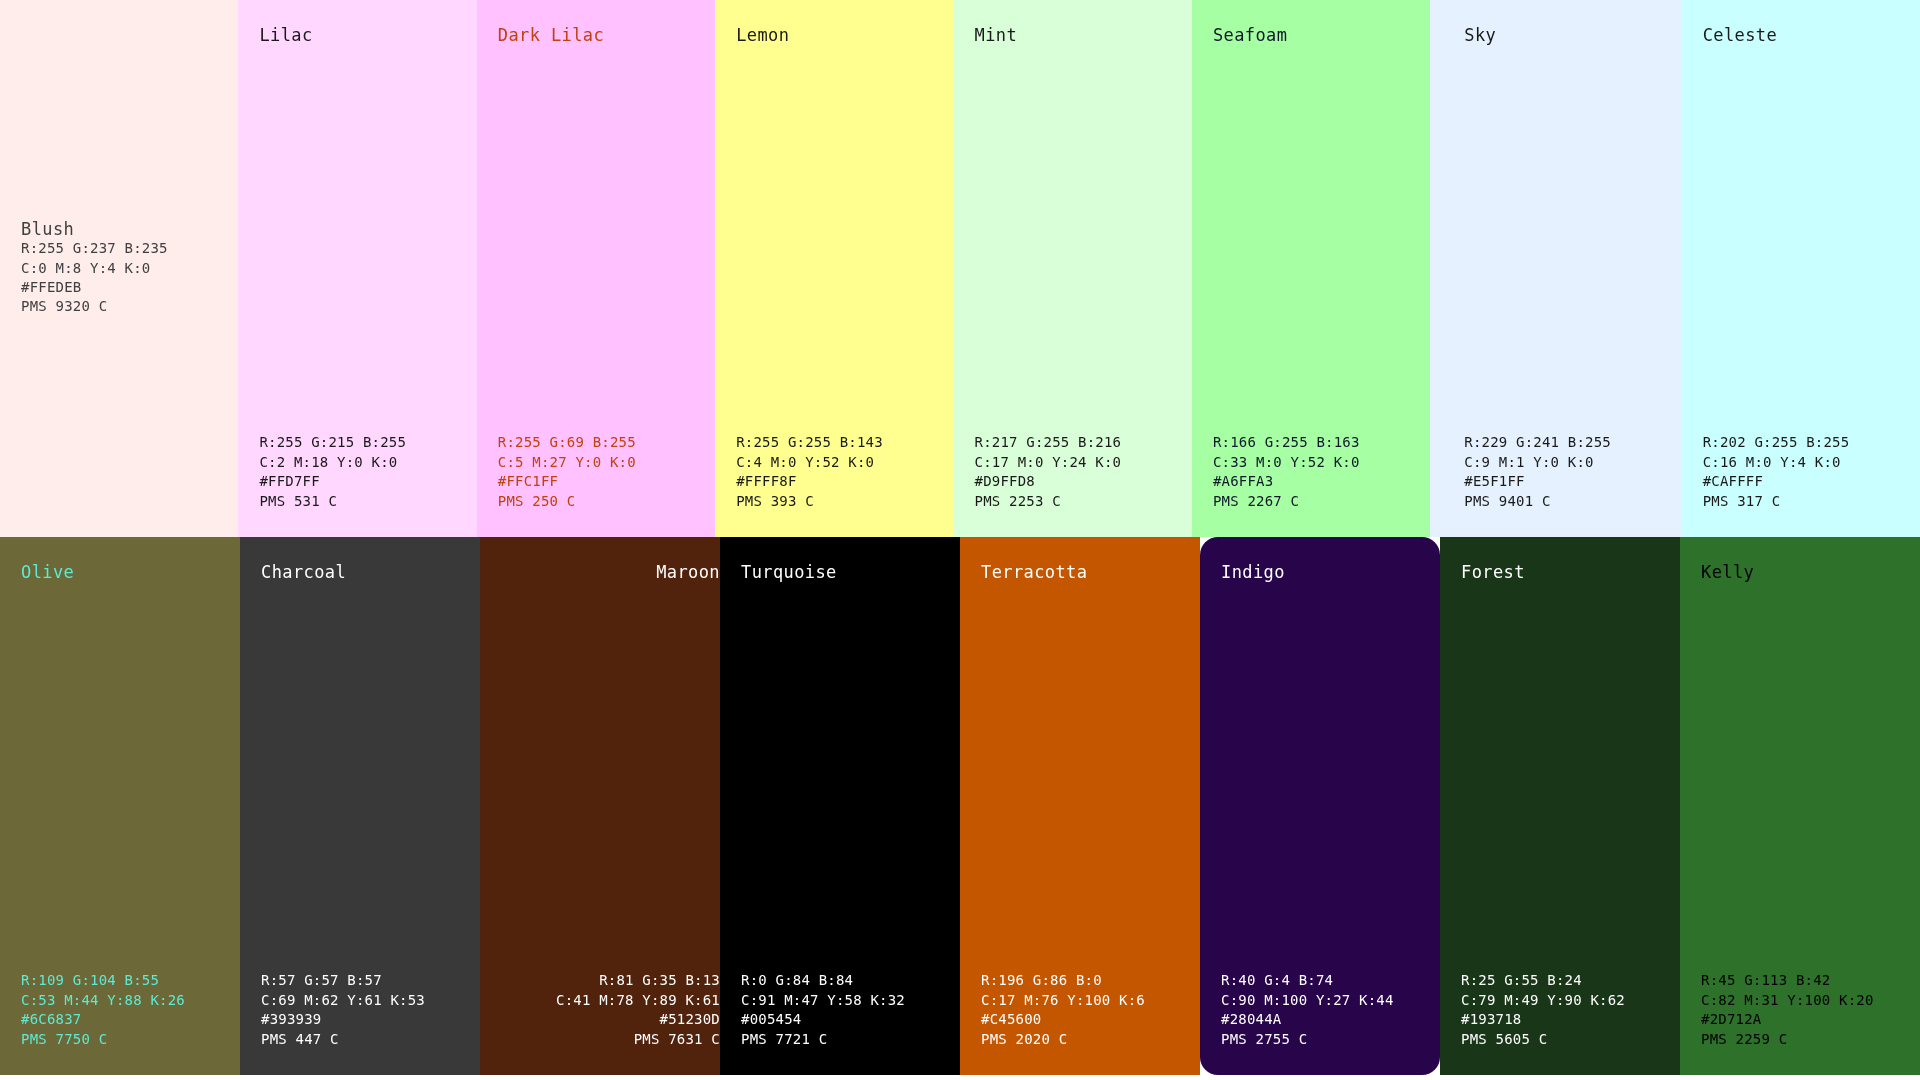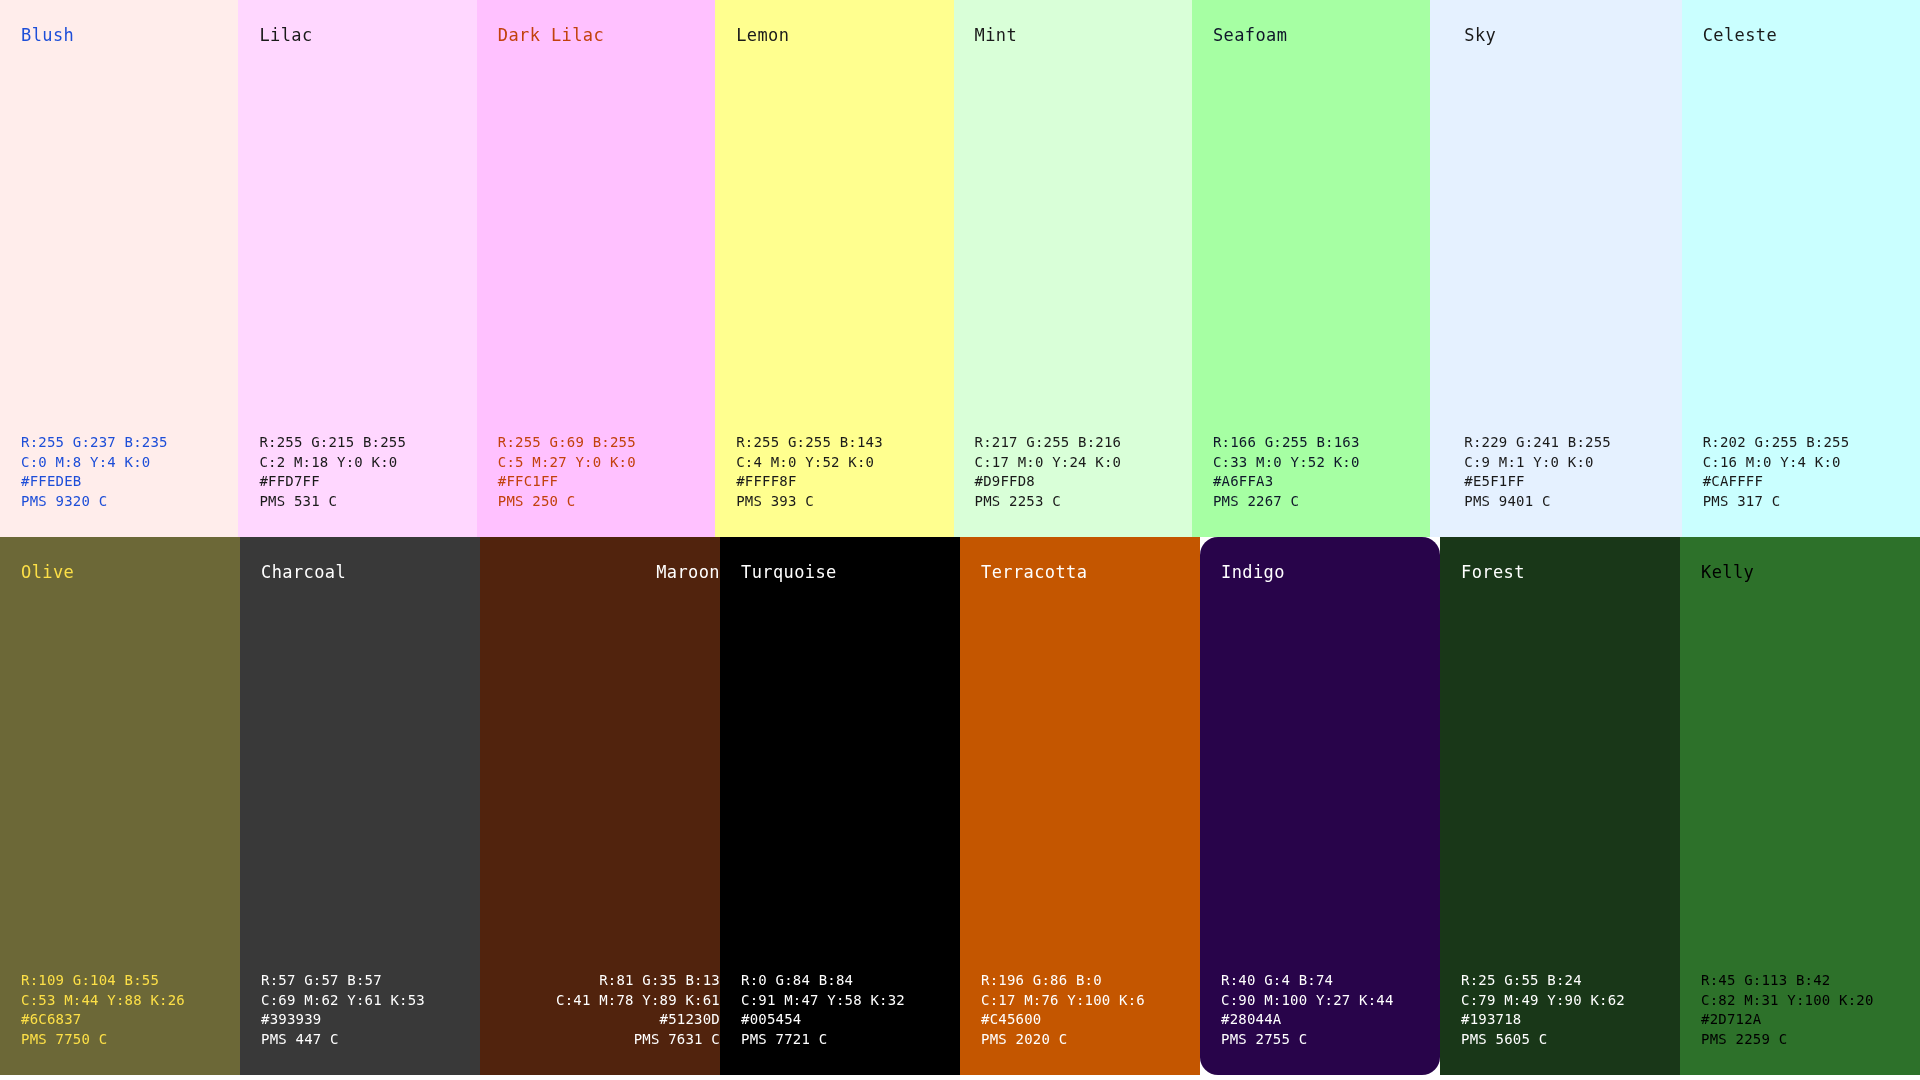--- a/index.html
+++ b/index.html
@@ -41,21 +41,21 @@
     line-height:19.4px;
     letter-spacing:0.2px;
   }
   .spec-line { white-space:nowrap; }
 </style>
 </head>
 <body>
 
 <div id="palette">
   <div class="swatch-row row-0">
-      <div class="swatch" style="background: rgb(255, 237, 235); color: #1d4ed8;">
+      <div class="swatch" style="background: rgb(255, 237, 235); color: #404040; justify-content: center;">
         <div class="swatch-name">Blush</div>
         <div class="swatch-specs">
           <div class="spec-line">R:255 G:237 B:235</div>
           <div class="spec-line">C:0 M:8 Y:4 K:0</div>
           <div class="spec-line">#FFEDEB</div>
           <div class="spec-line">PMS 9320 C</div>
         </div>
       </div>
       <div class="swatch" style="background: rgb(255, 215, 255); color: rgb(26, 26, 26);">
         <div class="swatch-name">Lilac</div>
@@ -115,21 +115,21 @@
         <div class="swatch-name">Celeste</div>
         <div class="swatch-specs">
           <div class="spec-line">R:202 G:255 B:255</div>
           <div class="spec-line">C:16 M:0 Y:4 K:0</div>
           <div class="spec-line">#CAFFFF</div>
           <div class="spec-line">PMS 317 C</div>
         </div>
       </div>
     </div>
   <div class="swatch-row row-1">
-      <div class="swatch" style="background: rgb(108, 104, 55); color: #fde047;">
+      <div class="swatch" style="background: rgb(108, 104, 55); color: #5eead4;">
         <div class="swatch-name">Olive</div>
         <div class="swatch-specs">
           <div class="spec-line">R:109 G:104 B:55</div>
           <div class="spec-line">C:53 M:44 Y:88 K:26</div>
           <div class="spec-line">#6C6837</div>
           <div class="spec-line">PMS 7750 C</div>
         </div>
       </div>
       <div class="swatch" style="background: rgb(57, 57, 57); color: rgb(255, 255, 255);">
         <div class="swatch-name">Charcoal</div>

